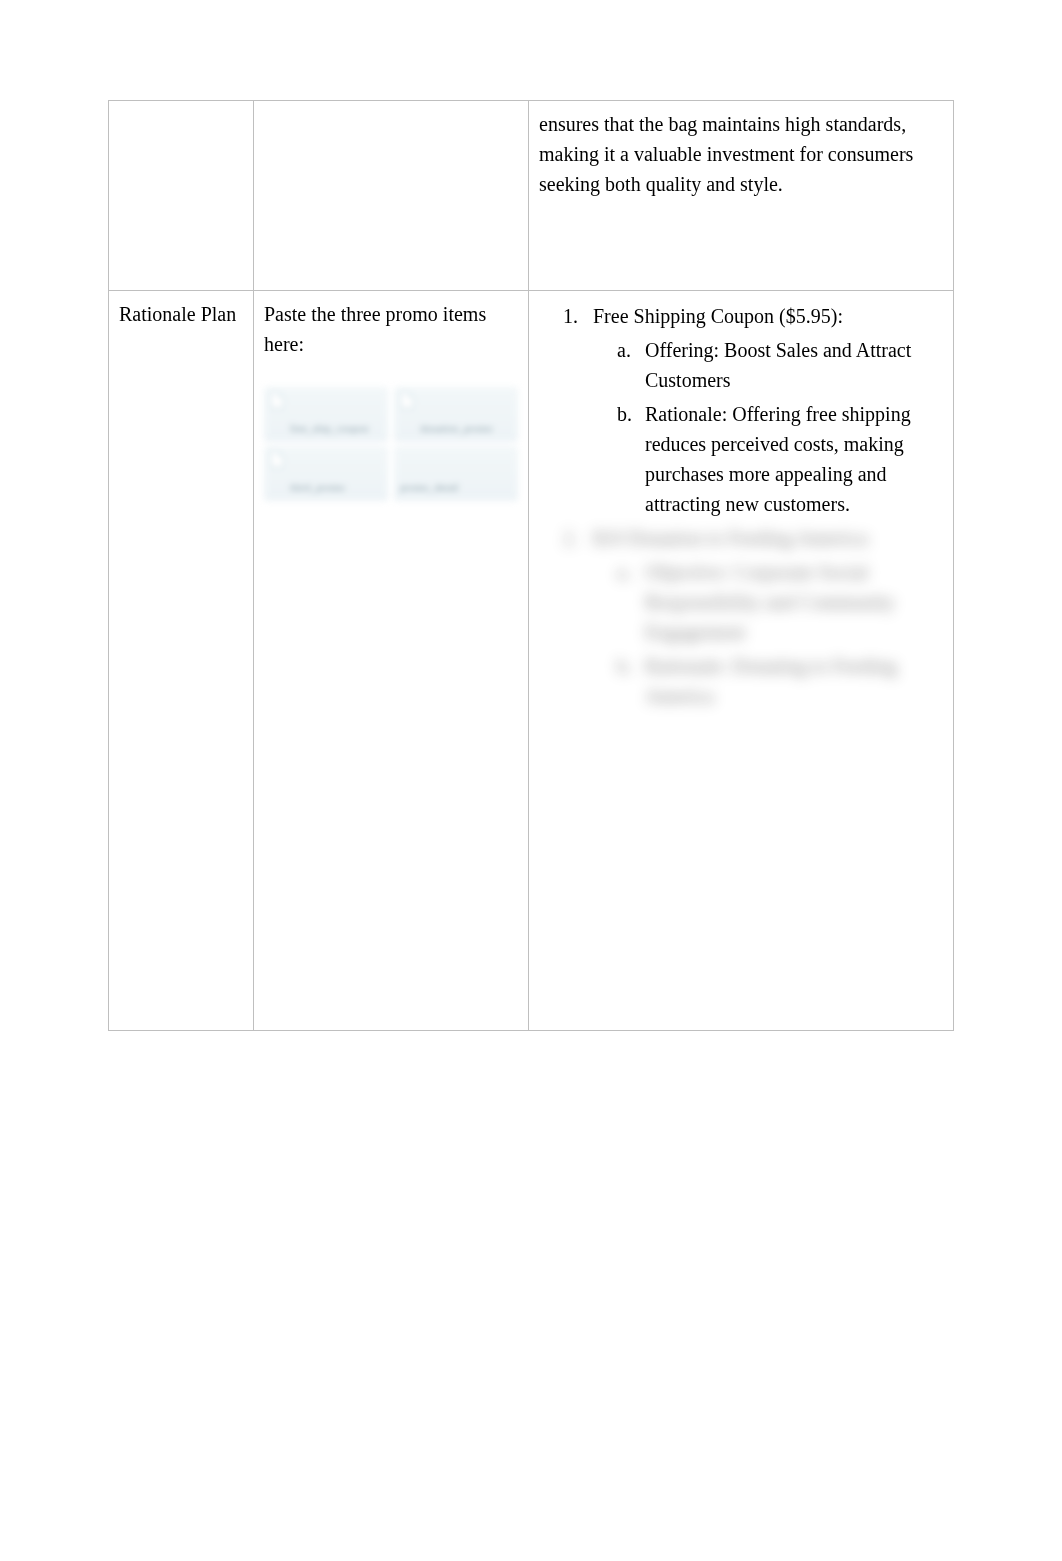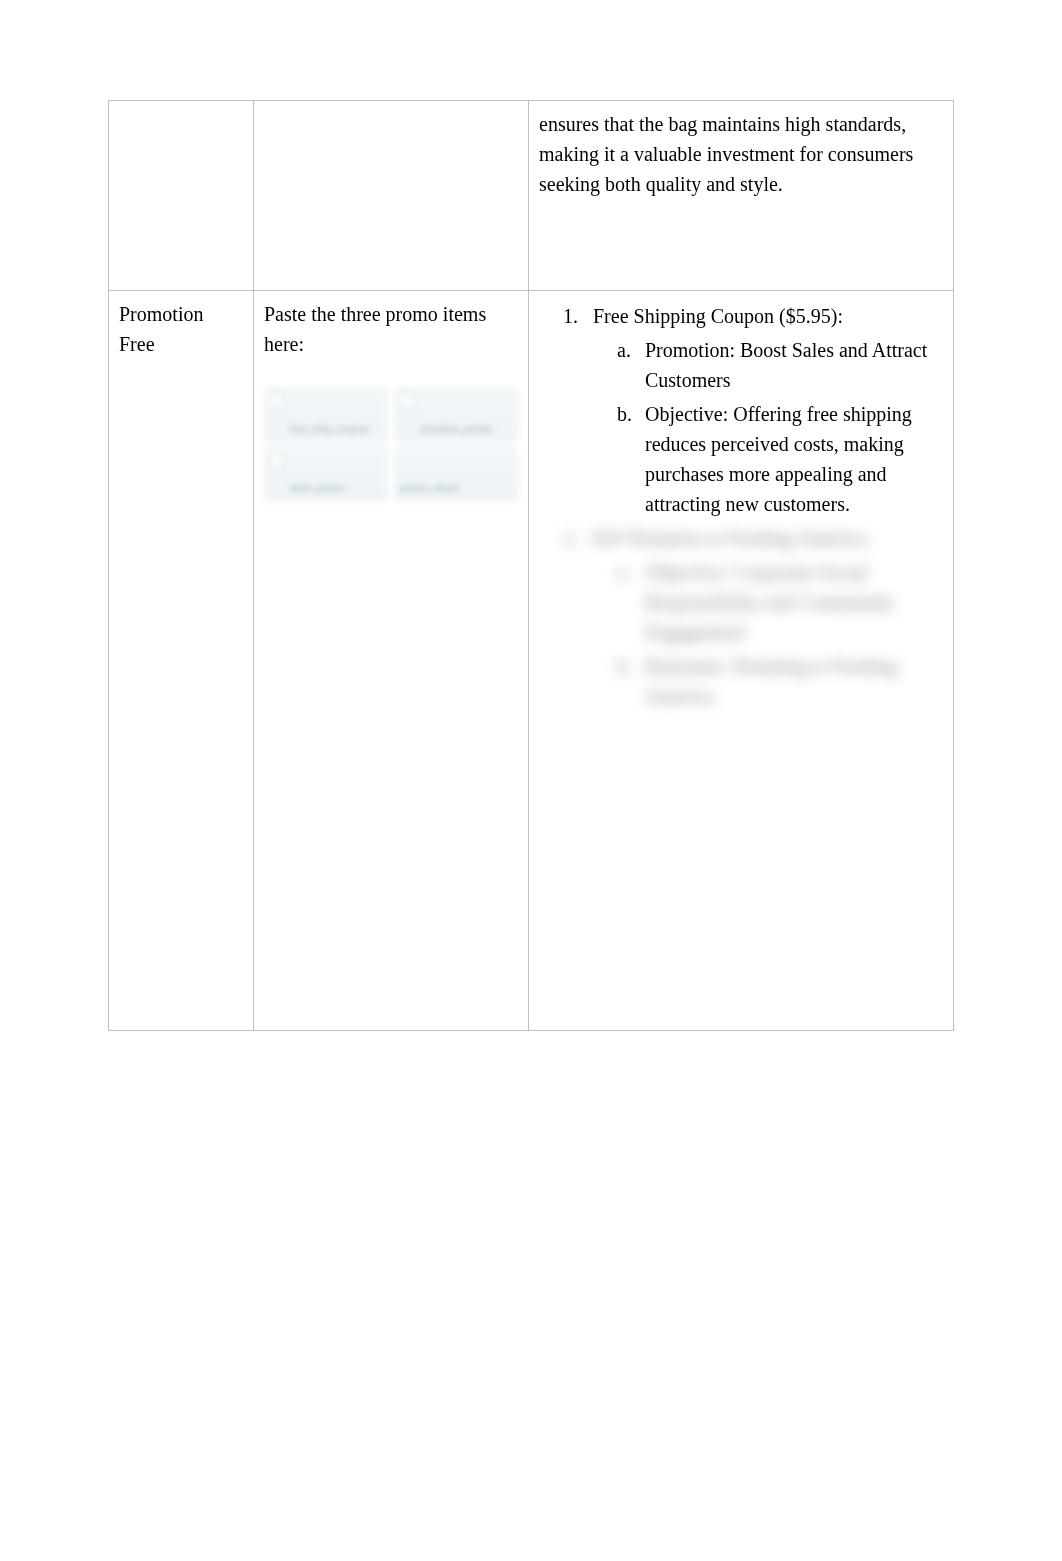--- a/index.html
+++ b/index.html
@@ -135,21 +135,21 @@
     <tbody>
         <tr class="row1">
       <td></td>
       <td></td>
       <td>
         <span>ensures that the bag maintains high standards, making it a valuable investment for consumers seeking both quality and style.</span>
       </td>
     </tr>
     <tr class="row2">
       <td>
-        <span>Promotion Free</span>
+        <span>Rationale Plan</span>
       </td>
       <td>
         <span>Paste the three promo items here:</span>
         <div class="promo-thumbs">
           <div class="thumb">
             <div class="dogear"></div>
             <span>free_ship_coupon</span>
           </div>
           <div class="thumb">
             <div class="dogear"></div>
@@ -165,27 +165,27 @@
         </div>
       </td>
       <td style="padding-right:6px;">
         <ol class="ol-level1">
           <li>
             <span class="marker">1.</span>
             <span>Free Shipping Coupon ($5.95):</span>
             <ol class="ol-level2">
               <li>
                 <span class="marker">a.</span>
-                <span>Promotion:</span>
+                <span>Offering:</span>
                 <span> </span>
                 <span>Boost Sales and Attract Customers</span>
               </li>
               <li>
                 <span class="marker">b.</span>
-                <span>Objective:</span>
+                <span>Rationale:</span>
                 <span> </span>
                 <span>Offering free shipping reduces perceived costs, making purchases more appealing and attracting new customers.</span>
               </li>
             </ol>
           </li>
           <li class="blur-block">
             <span class="marker">2.</span>
             <span>$10 Donation to Feeding America:</span>
             <ol class="ol-level2">
               <li>

